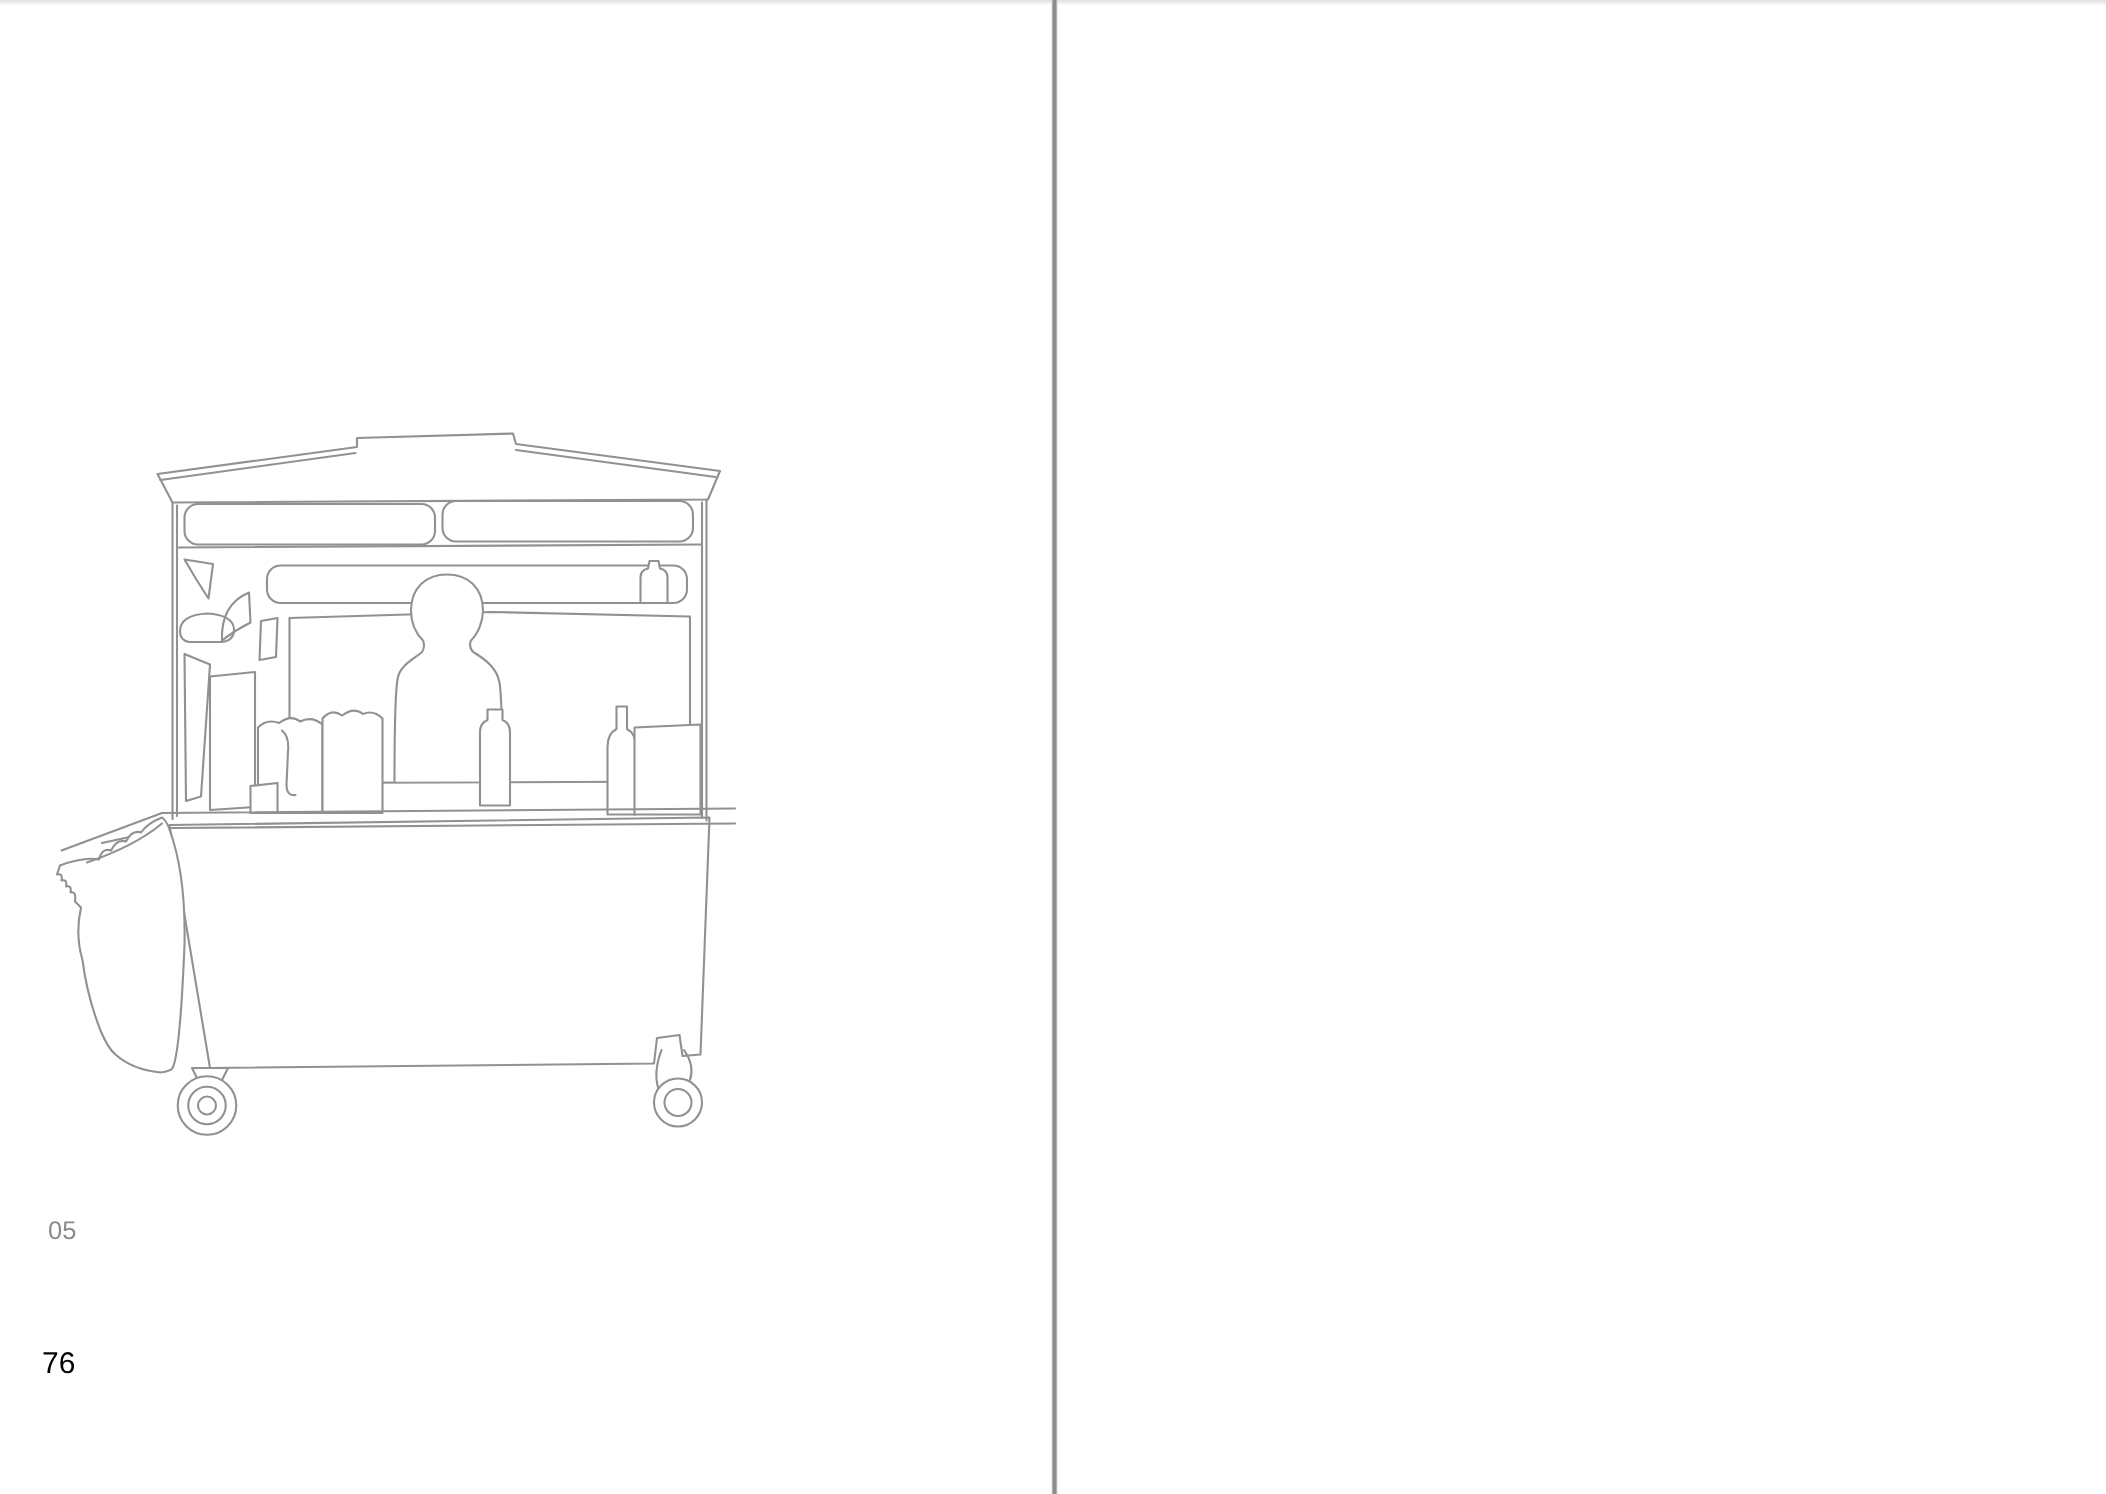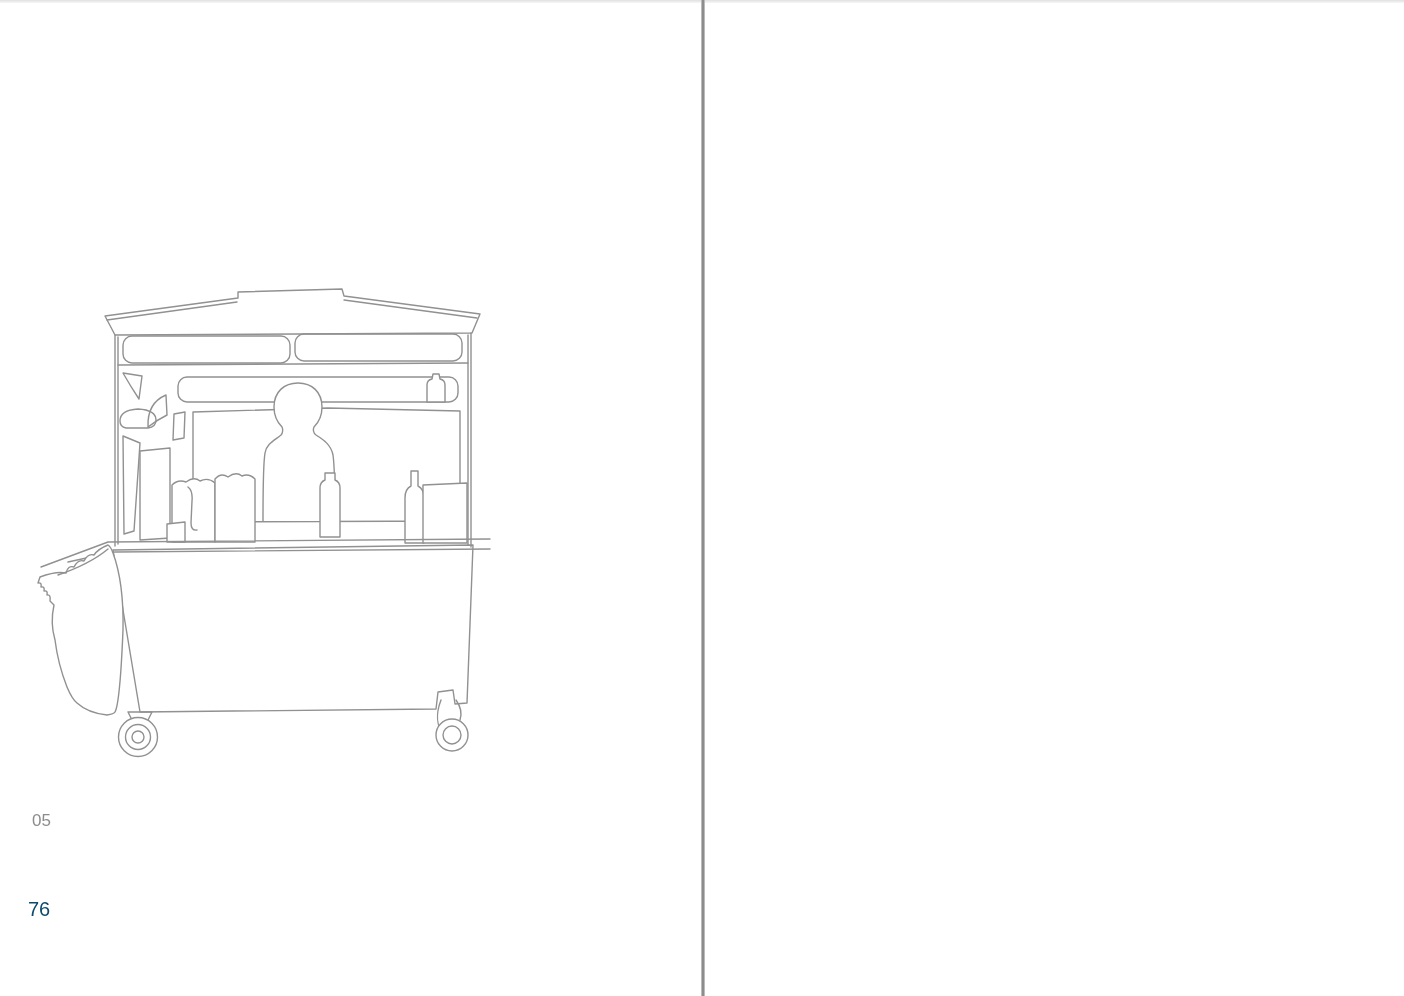--- a/index.html
+++ b/index.html
@@ -11,21 +11,21 @@
     background:linear-gradient(#e0e0e0,#f7f7f7);}
   .spine{position:absolute;left:701px;top:0;width:4px;height:996px;
     background:linear-gradient(90deg,#dcdcdc,#8d8d8d 30%,#8d8d8d 70%,#dcdcdc);}
   .page{position:absolute;top:0;height:996px;}
   #left-page{left:0;width:701px;}
   #right-page{left:705px;width:699px;}
 
   .figure-label{position:absolute;left:32px;top:811px;
     font-family:"Liberation Sans",sans-serif;font-size:17px;color:#8c8c8c;}
   .pageno-left{position:absolute;left:28px;top:898px;
-    font-family:"Liberation Sans",sans-serif;font-size:20px;color:#0c4a6e;}
+    font-family:"Liberation Sans",sans-serif;font-size:20px;color:#000000;}
 
   .cart-svg{position:absolute;left:28px;top:283px;}
 </style>
 </head>
 <body>
 
 <div class="top-edge"></div>
 
 <div class="page" id="left-page">
   <svg class="cart-svg" width="470" height="480" viewBox="0 0 470 480" fill="none" stroke="#919191" stroke-width="1.4" stroke-linecap="round" stroke-linejoin="round">

